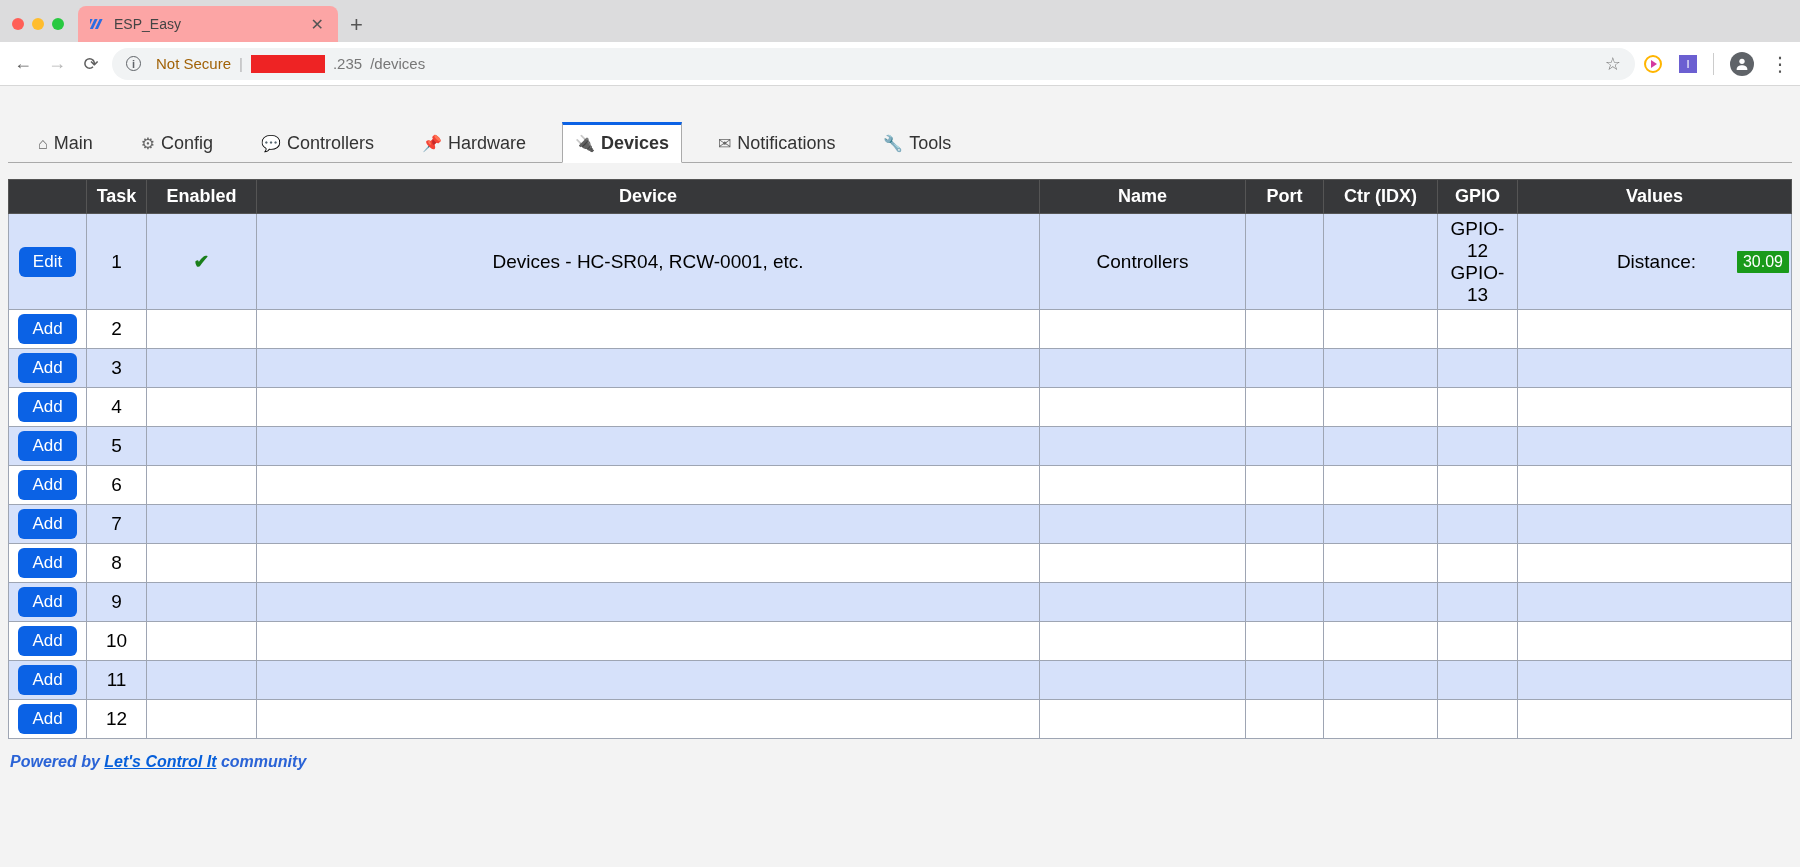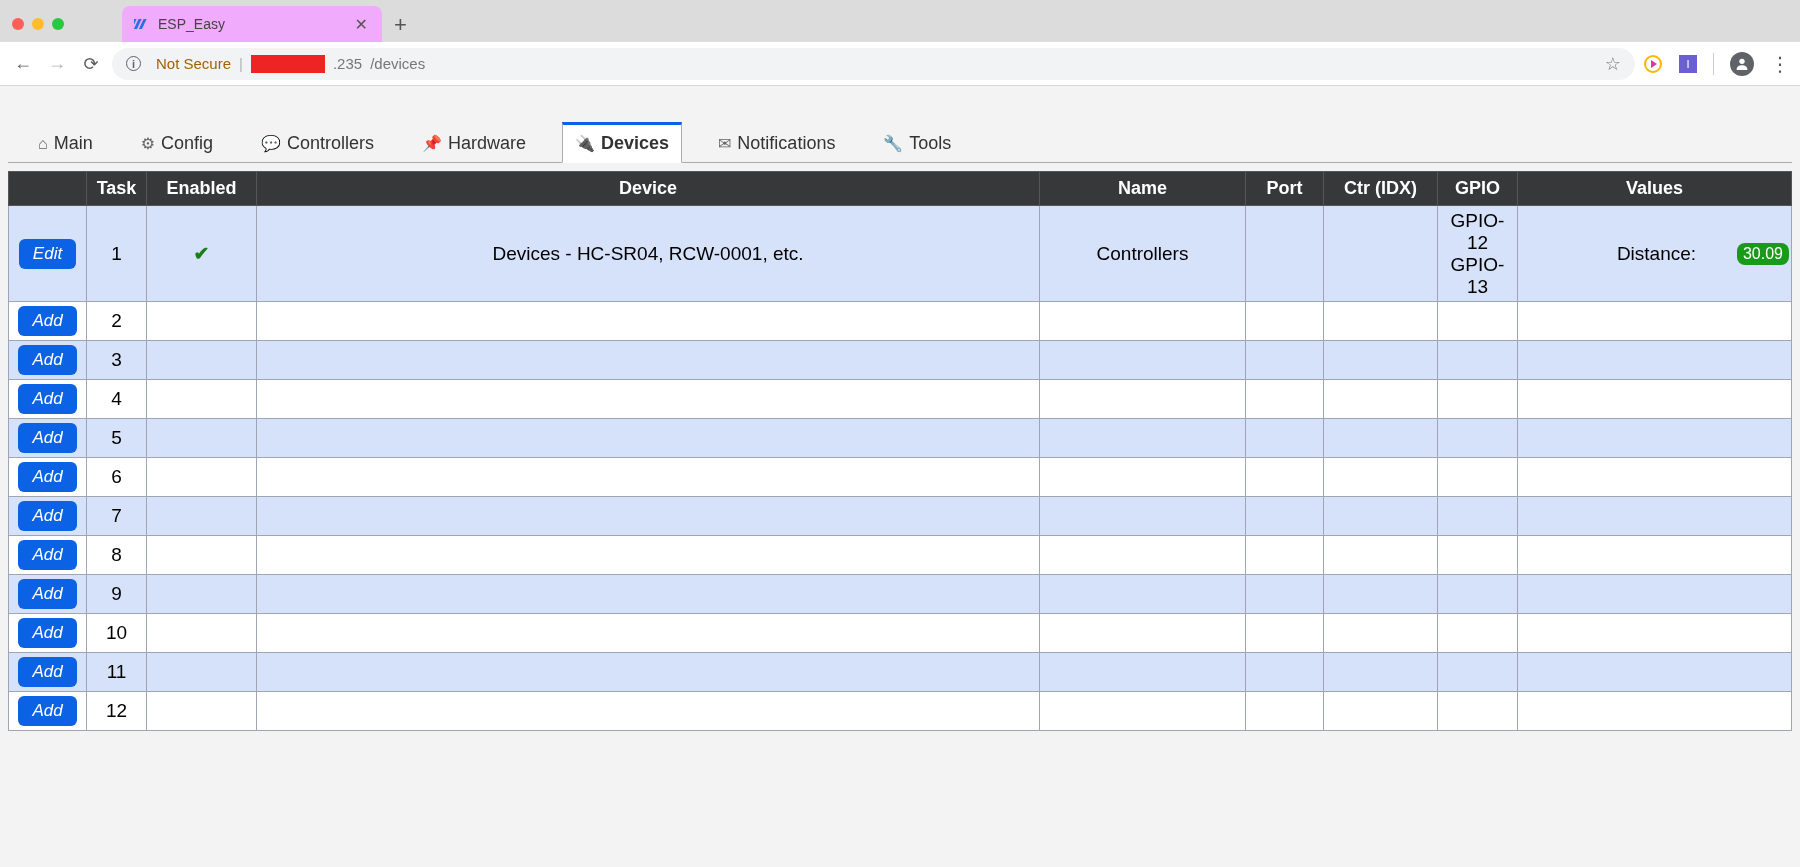--- a/index.html
+++ b/index.html
@@ -4,21 +4,21 @@
   <style>
     * { box-sizing: border-box; margin: 0; padding: 0; }
     body { font-family: -apple-system, BlinkMacSystemFont, "Helvetica Neue", Arial, sans-serif; background: #f3f3f3; width: 1800px; }
 
     
     .chrome { background: #dcdcdd; }
     .tab-strip { display: flex; align-items: flex-end; height: 42px; padding-left: 12px; }
     .traffic-lights { display: flex; gap: 8px; align-items: center; margin-right: 14px; margin-bottom: 12px; }
     .tl { width: 12px; height: 12px; border-radius: 50%; }
     .tl-red { background: #ff5f57; } .tl-yellow { background: #ffbd2e; } .tl-green { background: #28c940; }
-    .browser-tab { display: flex; align-items: center; gap: 8px; background: #f0abfc; height: 36px; padding: 0 12px; border-radius: 8px 8px 0 0; min-width: 260px; font-size: 14px; margin-left: 44px; }
+    .browser-tab { display: flex; align-items: center; gap: 8px; background: #fca5a5; height: 36px; padding: 0 12px; border-radius: 8px 8px 0 0; min-width: 260px; font-size: 14px; }
     .tab-favicon { width: 16px; height: 16px; }
     .tab-title { flex: 1; color: #444; }
     .tab-close { color: #555; font-size: 16px; cursor: pointer; padding: 0 2px; }
     .tab-new { color: #555; font-size: 22px; margin: 0 12px 4px; cursor: pointer; }
 
     .addr-bar { display: flex; align-items: center; background: #fff; height: 44px; padding: 0 10px; border-bottom: 1px solid #d7d7d7; gap: 8px; }
     .nav-btn { width: 26px; text-align: center; color: #606060; font-size: 18px; cursor: pointer; }
     .nav-btn.dim { color: #b5b5b5; }
     .omnibox { flex: 1; display: flex; align-items: center; background: #f1f3f4; border-radius: 16px; height: 32px; padding: 0 14px; gap: 8px; font-size: 15px; color: #5f6368; }
     .omni-info { border: 1.5px solid #5f6368; border-radius: 50%; width: 15px; height: 15px; display: inline-flex; align-items: center; justify-content: center; font-size: 11px; font-weight: bold; }
@@ -37,31 +37,31 @@
     .page { padding: 14px 8px 18px; }
     .page-title { color: #065fda; font-size: 27px; font-weight: bold; padding-left: 8px; }
 
     .tabs { display: flex; align-items: flex-end; gap: 24px; margin-top: 22px; padding-left: 18px; border-bottom: 1px solid #aaa; }
     .tabrow-sep { flex: 1; }
     .tab-link { display: flex; align-items: center; gap: 6px; padding: 8px 12px; font-size: 18px; color: #333; cursor: pointer; }
     .tab-link.active { background: #fff; border: 1px solid #aaa; border-bottom: 1px solid #fff; border-top: 3px solid #0b62e5; margin-bottom: -1px; font-weight: 600; }
     .tab-ico { font-size: 16px; color: #666; }
     .tab-ico.pin { color: #d63a3a; }
 
-    table.dev { width: 100%; border-collapse: collapse; margin-top: 8px; }
+    table.dev { width: 100%; border-collapse: collapse; margin-top: 16px; }
     table.dev th { background: #37383a; color: #fff; font-weight: 600; font-size: 18px; padding: 6px 8px; text-align: center; border: 1px solid #555; }
     table.dev td { border: 1px solid #9ea5b3; padding: 4px 6px; font-size: 19px; text-align: center; height: 34px; }
     table.dev tbody tr:nth-child(odd) td { background: #d6e1fa; }
     table.dev tbody tr:nth-child(even) td { background: #fff; }
     table.dev tbody tr:first-child td { height: 86px; }
-    .btn-edit, .btn-add { background: #0b62e5; color: #fff; border: none; border-radius: 6px; padding: 5px 14px; font-size: 17px; cursor: pointer; font-style: italic; }
+    .btn-edit, .btn-add { background: #0b62e5; color: #fff; border: none; border-radius: 6px; padding: 5px 14px; font-size: 17px; cursor: pointer; }
     .check { color: #1a7f1a; font-weight: bold; }
     .gpio-cell { line-height: 1.15; }
     .val-cell { text-align: left; padding-left: 10px !important; position: relative; }
-    .val-badge { background: #1a9a1a; color: #fff; border-radius: 8px; padding: 2px 6px; font-size: 16px; position: absolute; right: 2px; top: 50%; transform: translateY(-50%); }
+    .val-badge { background: #1a9a1a; color: #fff; border-radius: 1px; padding: 2px 6px; font-size: 16px; position: absolute; right: 2px; top: 50%; transform: translateY(-50%); }
 
     .footer { font-style: italic; font-size: 16px; color: #065fda; padding: 14px 2px 4px; font-weight: bold; }
     .footer .fa { font-style: italic; color: #2a63d6; font-weight: bold;}
     .footer .fb { font-style: italic; color: #065fda; font-weight: bold;}
   </style>
 </head>
 <body>
 
 <div class="chrome">
   <div class="tab-strip">
@@ -304,13 +304,16 @@
           <td></td>
           <td></td>
           <td></td>
           <td></td>
           <td></td>
           <td></td>
         </tr>
       </tbody>
   </table>
 
+  <div class="footer">
+    <span class="fa">Powered by </span><a href="#" class="fb">Let's Control It</a><span class="fa"> community</span>
+  </div>
 </div>
 
 </body></html>

